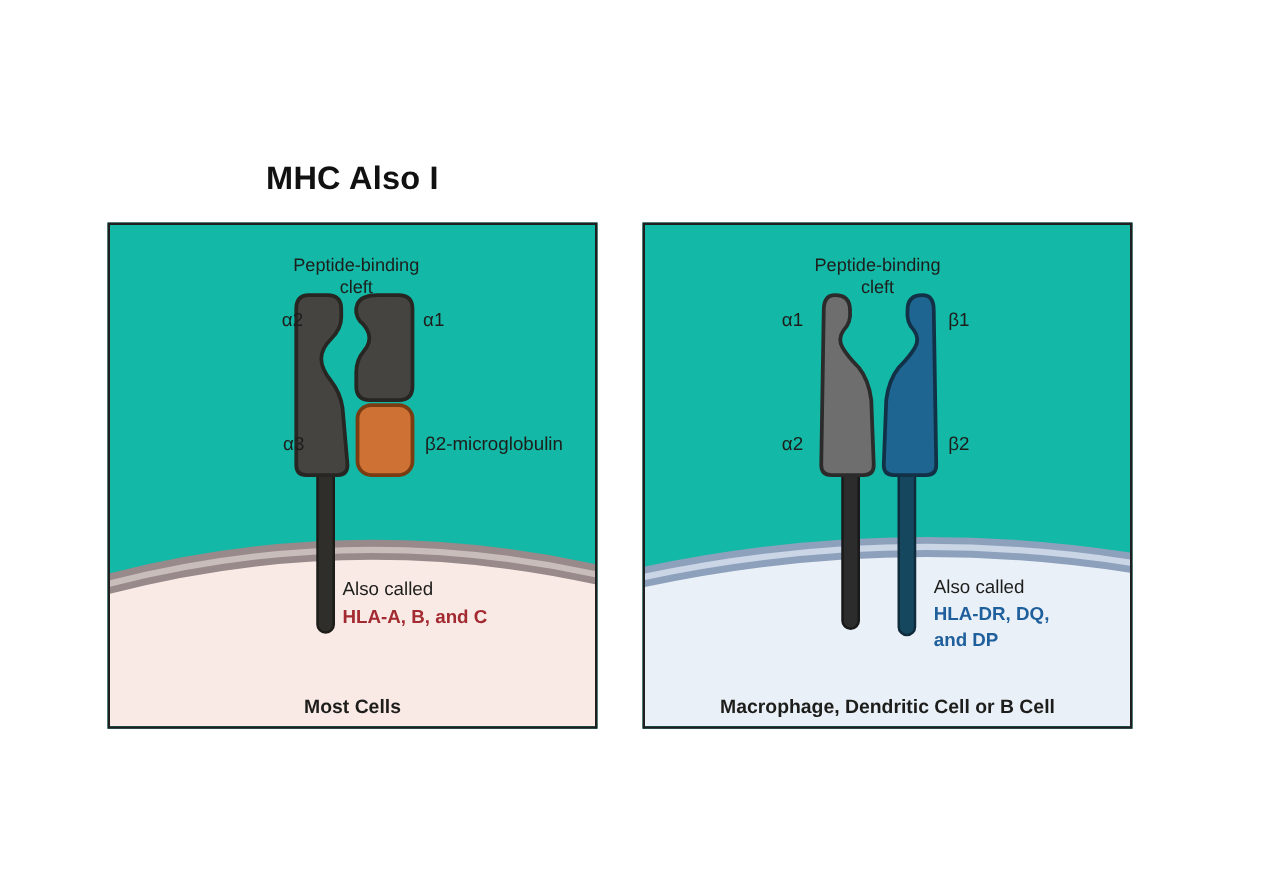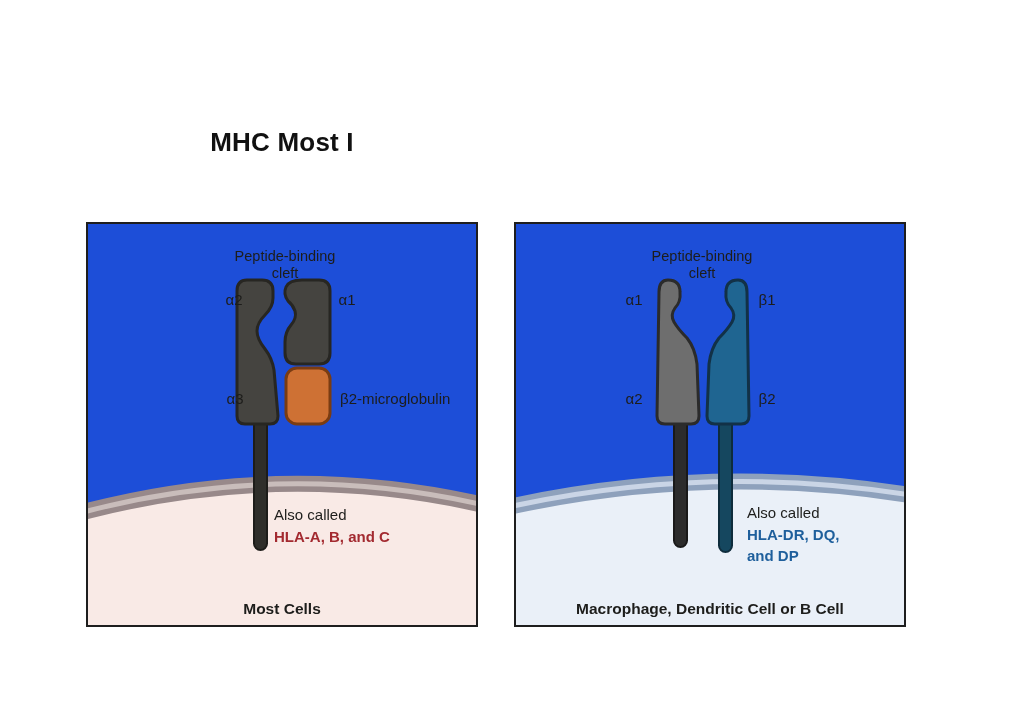--- a/index.html
+++ b/index.html
@@ -3,35 +3,35 @@
 <meta charset="utf-8">
 <style>
   html,body{margin:0;padding:0;background:#ffffff;}
   #canvas{position:relative;width:1024px;height:717px;background:#ffffff;overflow:hidden;
           font-family:"Liberation Sans",sans-serif;}
   .panel-title{position:absolute;top:127px;width:392px;text-align:center;
                font-size:26px;font-weight:700;color:#111111;letter-spacing:.2px;}
   #title-left{left:86px;}
   #title-right{left:514px;}
   .panel{position:absolute;top:178px;width:388px;height:401px;border:2px solid #1e1e1e;
-         background:#1d4ed8;overflow:hidden;margin-top:44px;}
+         background:#14b8a6;overflow:hidden;}
   #panel-left{left:86px;}
   #panel-right{left:514px;}
   .panel svg{display:block;width:388px;height:401px;}
   .lbl{font-family:"Liberation Sans",sans-serif;font-size:15px;}
   .lbl-small{font-family:"Liberation Sans",sans-serif;font-size:14.5px;}
   .lbl-bold{font-family:"Liberation Sans",sans-serif;font-size:15px;font-weight:700;}
   .caption{font-family:"Liberation Sans",sans-serif;font-size:15.5px;font-weight:700;}
 </style>
 </head>
 <body>
 
 <div id="canvas">
 
-  <div id="title-left" class="panel-title">MHC Most I</div>
+  <div id="title-left" class="panel-title">MHC Also I</div>
 
   <div id="panel-left" class="panel">
     <svg viewBox="0 0 388 401">
 
       <path d="M -12 290 Q 194 234 400 282 L 400 401 L -12 401 Z" fill="#f9eae6"></path>
 
       <path d="M -12 290 Q 194 234 400 282" fill="none" stroke-width="16" stroke="#98898a"></path>
       <path d="M -12 290 Q 194 234 400 282" fill="none" stroke-width="5" stroke="#c9bdbb"></path>
 
       <rect x="166" y="188" width="13" height="138" rx="6.5" stroke-width="2" fill="#2f2e2a" stroke="#1d1c19"></rect>

